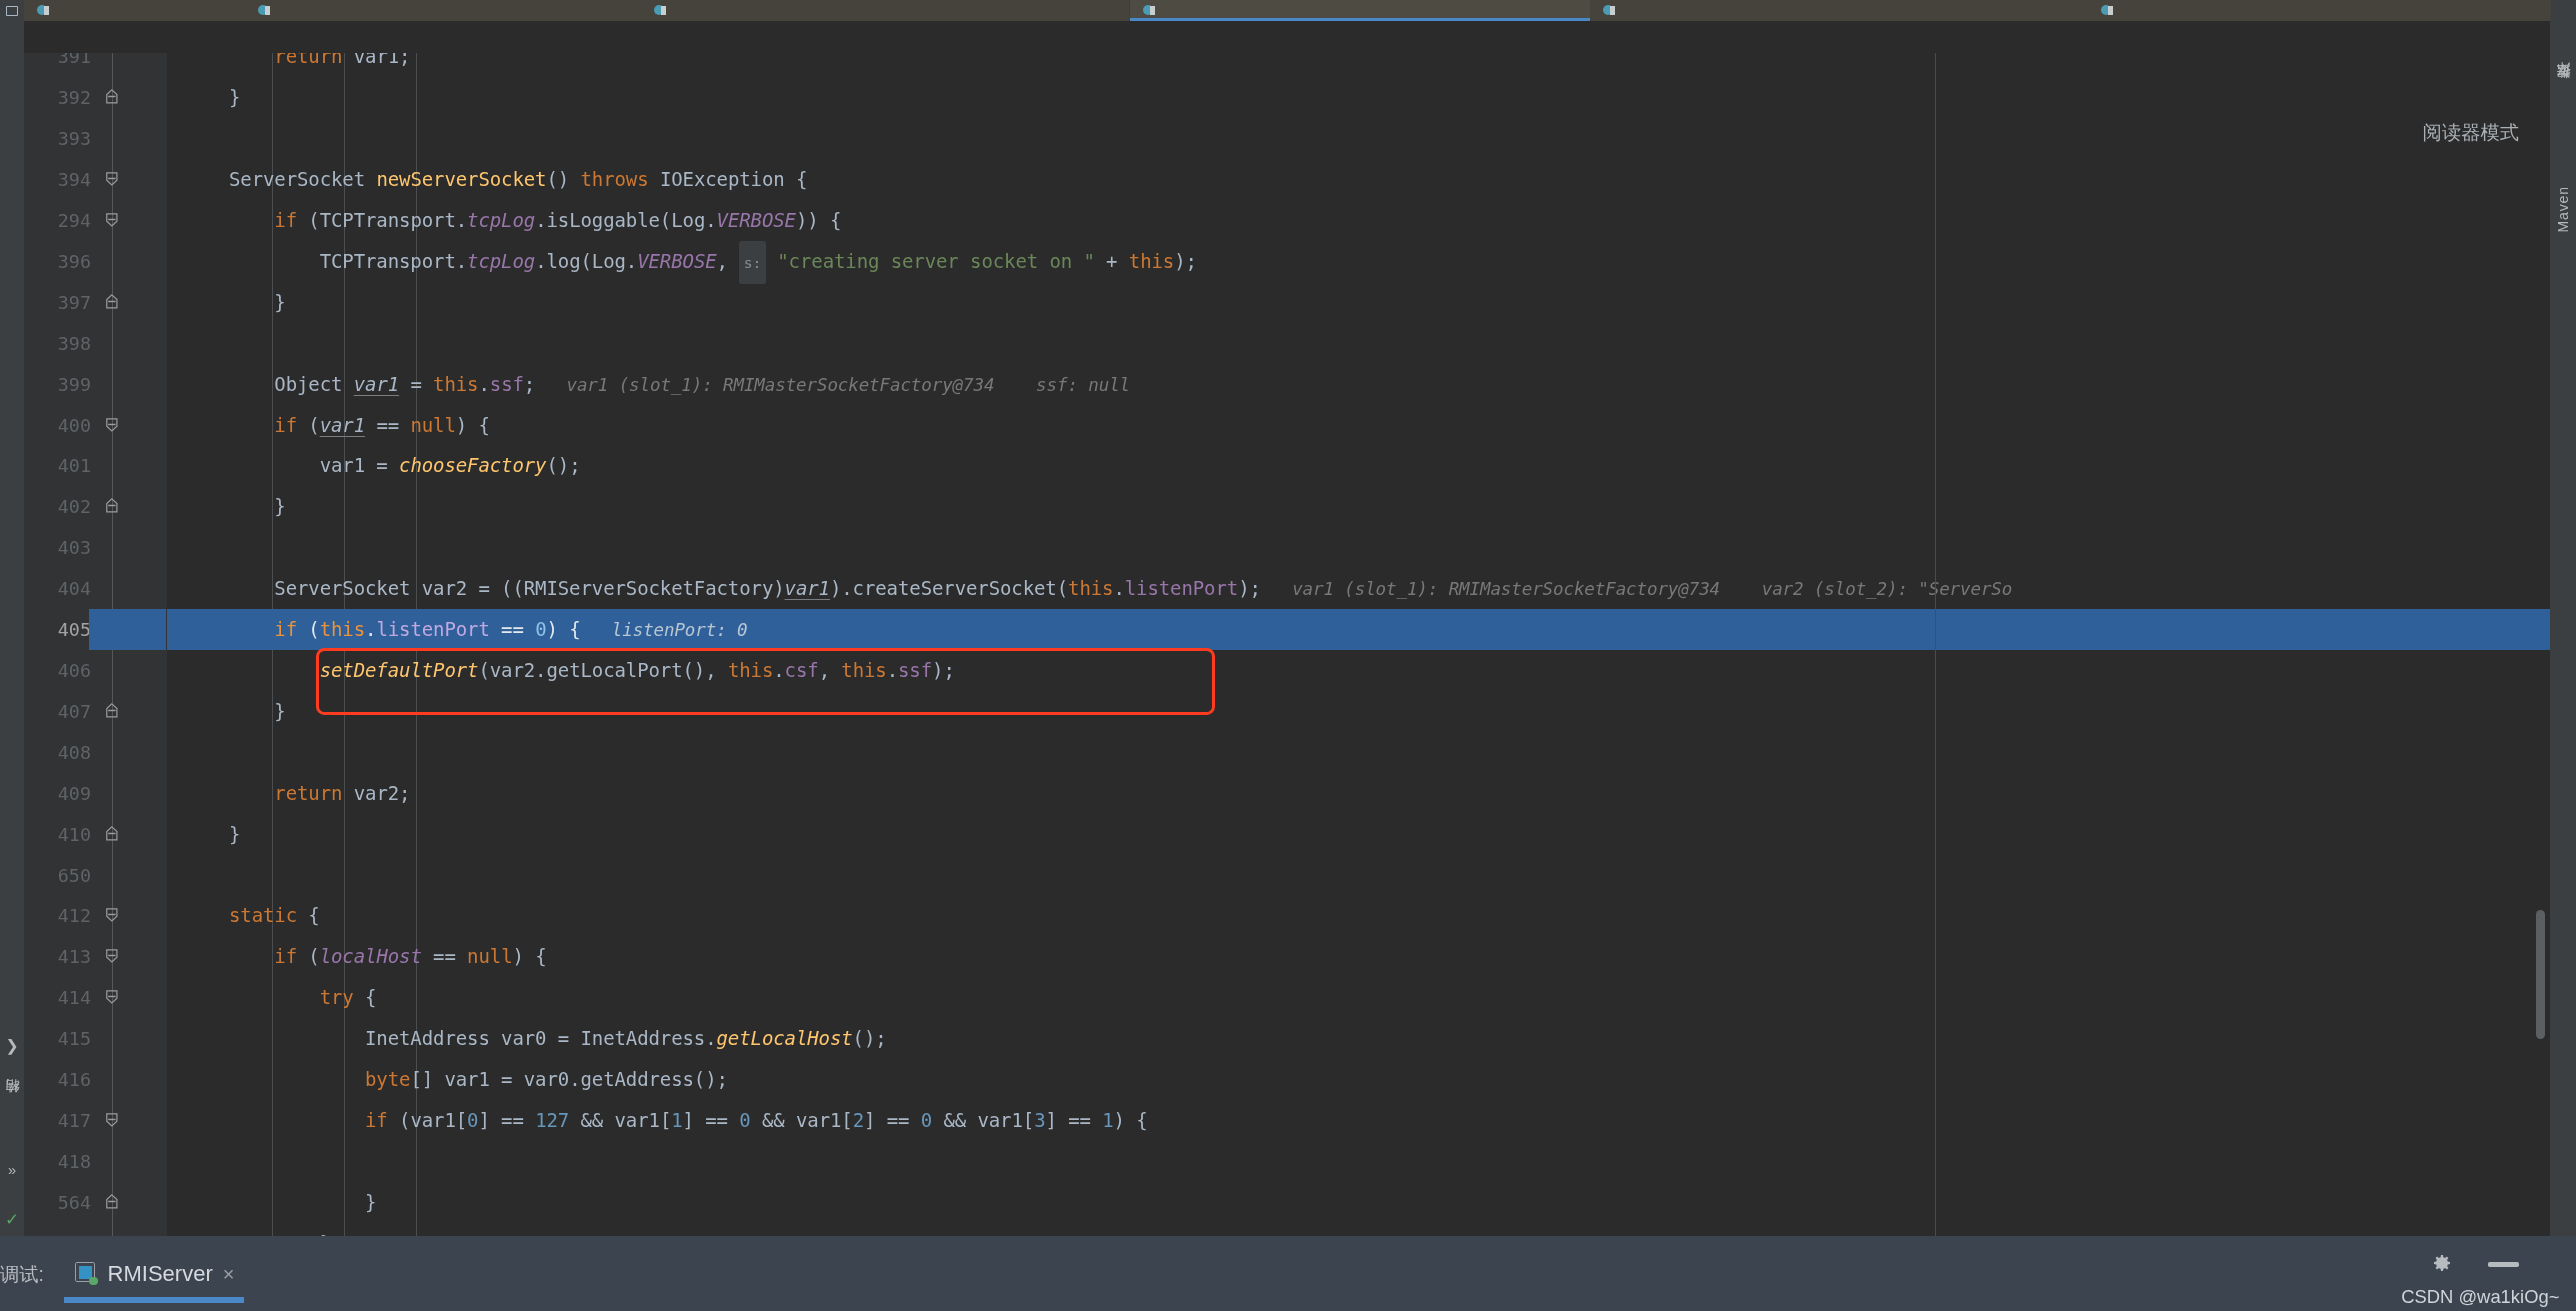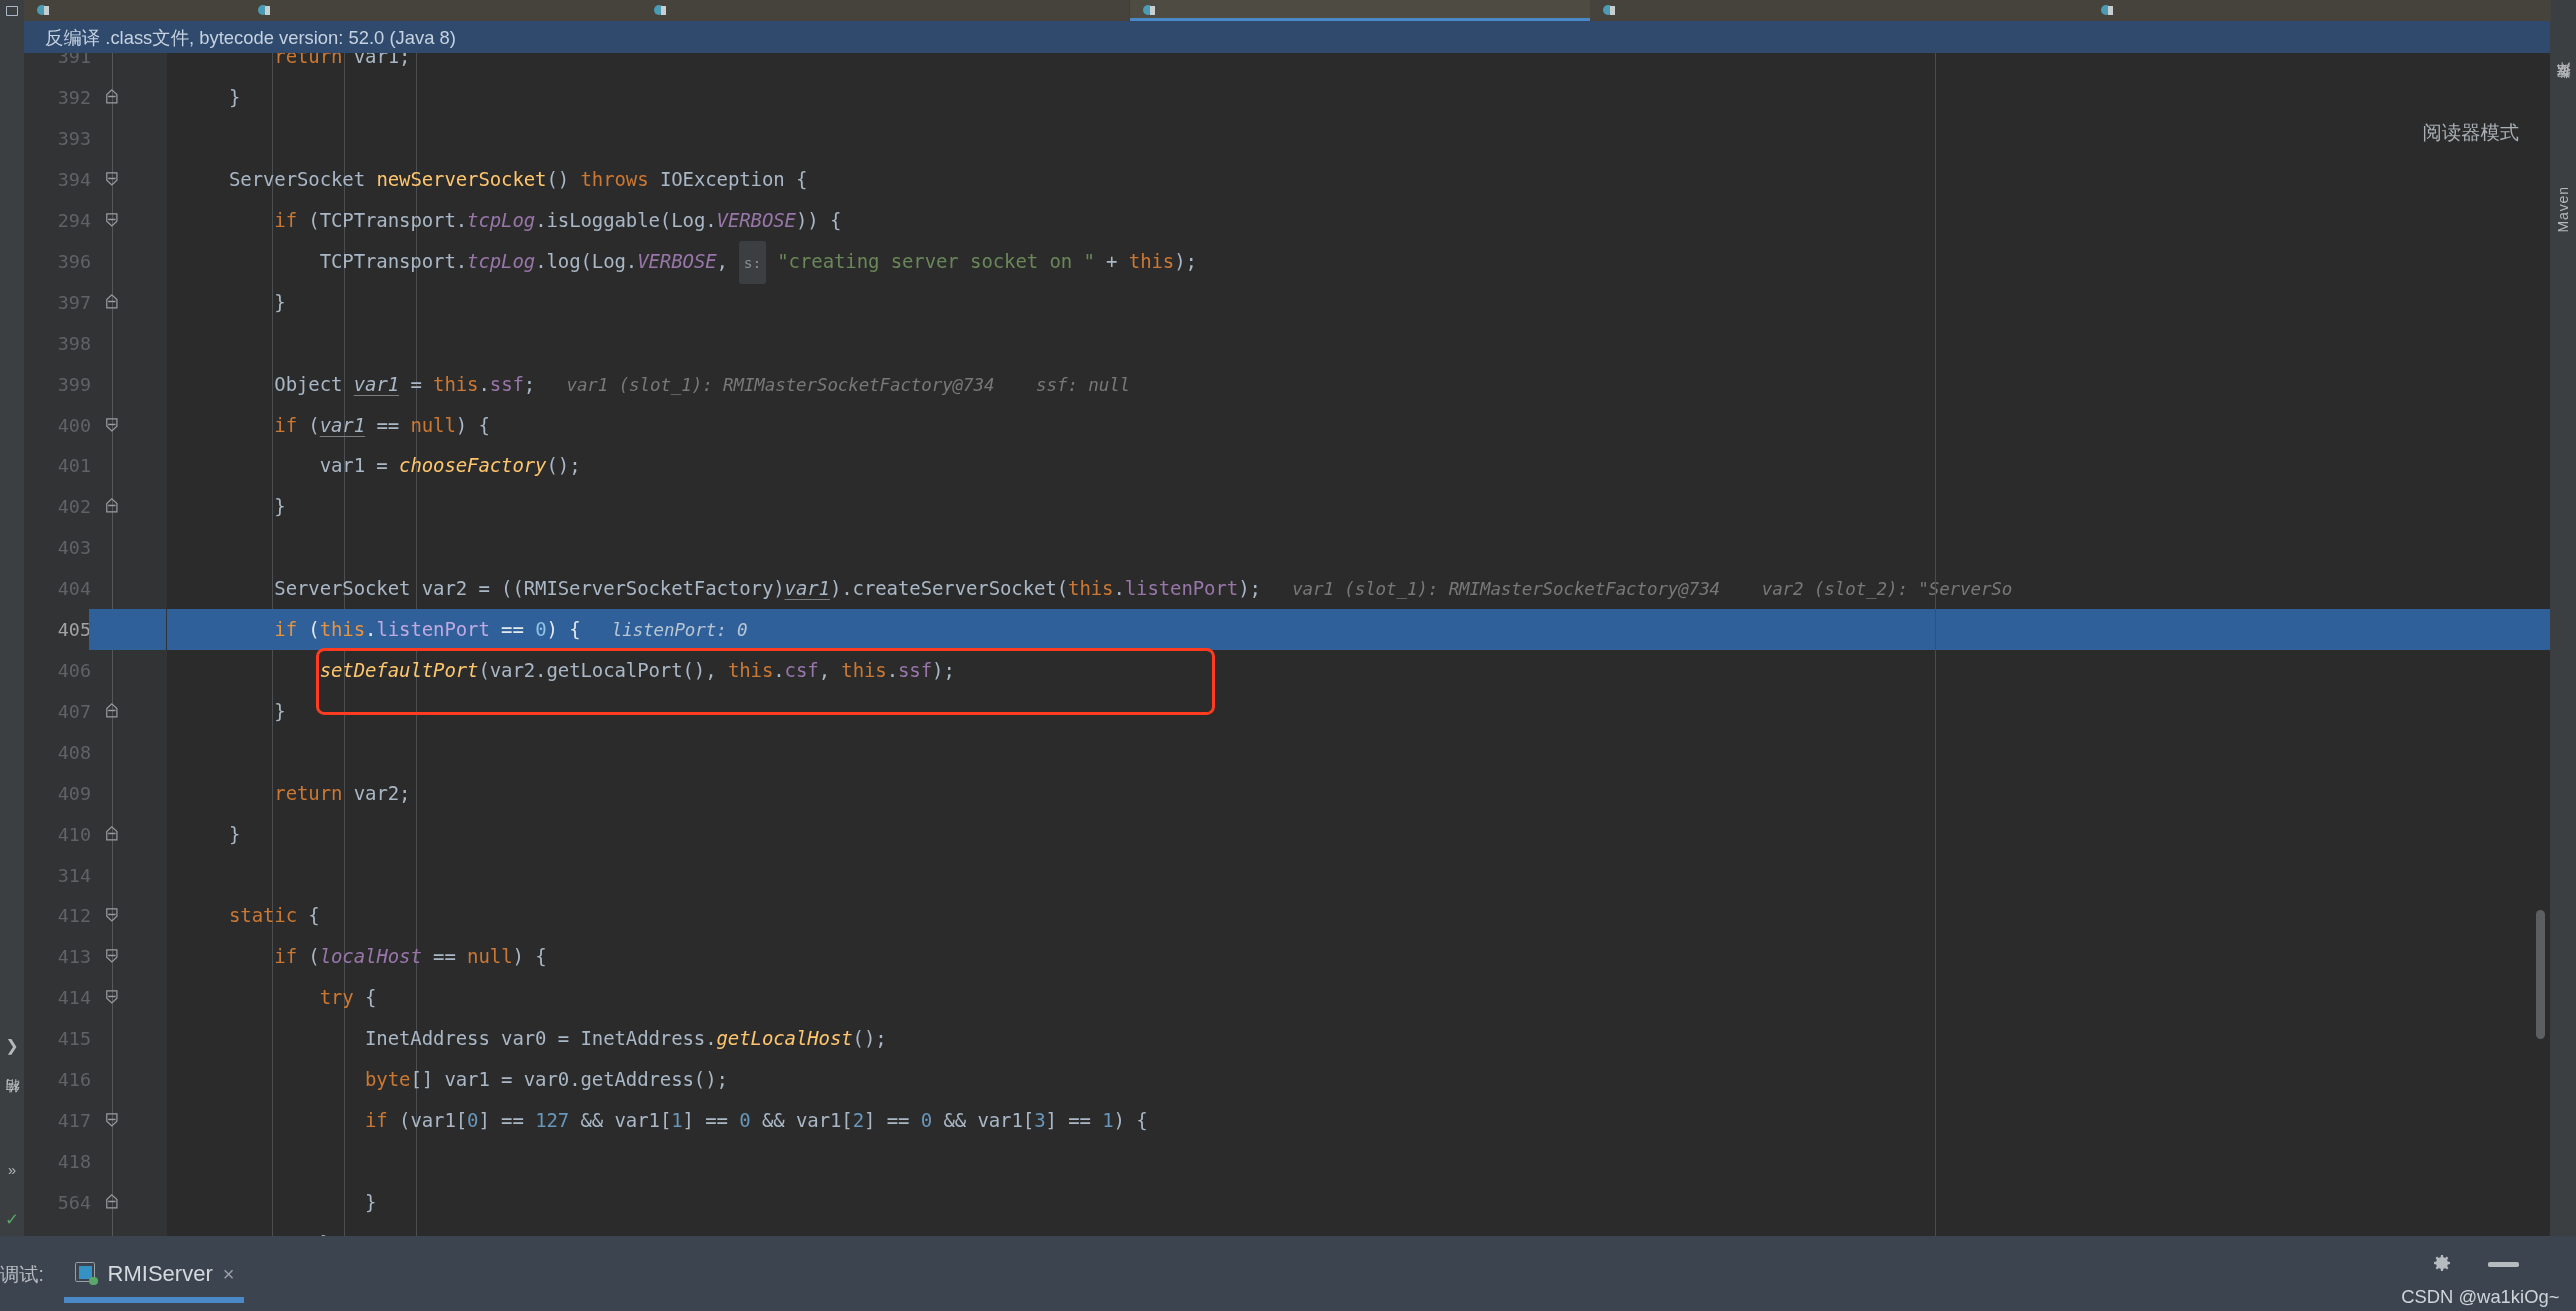--- a/index.html
+++ b/index.html
@@ -154,23 +154,20 @@
       </div>
       <div class="tab inactive" style="position: absolute; left: 2088px; width: 463px;">
         <span class="tabico"></span>
         <span class="tablbl"></span>
       </div>
     </div>
   <div class="leftcorner">
     <div class="lcbox"></div>
   </div>
 
-  <div class="notifybar">
-    <span>反编译 .class文件, bytecode version: 52.0 (Java 8)</span>
-  </div>
 
   <div class="leftrail">
     <div class="seg railtop" style="top:0;height:41px;"></div>
     <div class="seg" style="top:1004px;height:41px;">
       <span style="color:#b6b9bb;font-size:15.7px;">❯</span>
     </div>
     <div class="seg" style="top:1050px;height:66px;">
       <span class="vtxt">结构</span>
     </div>
     <div class="seg" style="top:1126px;height:46px;">
@@ -280,21 +277,21 @@
           <span class="lnum">409</span>
         </div>
         <div class="gutterline" style="top: 761px; text-align: center;">
           <span class="lnum">410</span>
           <span class="foldmark" style="top: 12px;"><span class="fm"><svg width="15.7" height="15.7" viewBox="0 0 17 17">
                 <path d="M8.5 1 l5.5 5 v9 h-11 v-9 z" fill="none" stroke="#9a9da1" stroke-width="1.3"></path>
                 <rect x="4.5" y="7.3" width="8" height="1.6" fill="#9a9da1"></rect>
               </svg></span></span>
         </div>
         <div class="gutterline" style="top: 802px;">
-          <span class="lnum">314</span>
+          <span class="lnum">650</span>
         </div>
         <div class="gutterline" style="top: 842px;">
           <span class="lnum">412</span>
           <span class="foldmark" style="top: 12px;"><span class="fm"><svg width="15.7" height="15.7" viewBox="0 0 17 17">
                 <path d="M3 2 h11 v8 l-5.5 5 l-5.5 -5 z" fill="none" stroke="#9a9da1" stroke-width="1.3"></path>
                 <rect x="4.5" y="7.3" width="8" height="1.6" fill="#9a9da1"></rect>
               </svg></span></span>
         </div>
         <div class="gutterline" style="top: 883px;">
           <span class="lnum">413</span>

